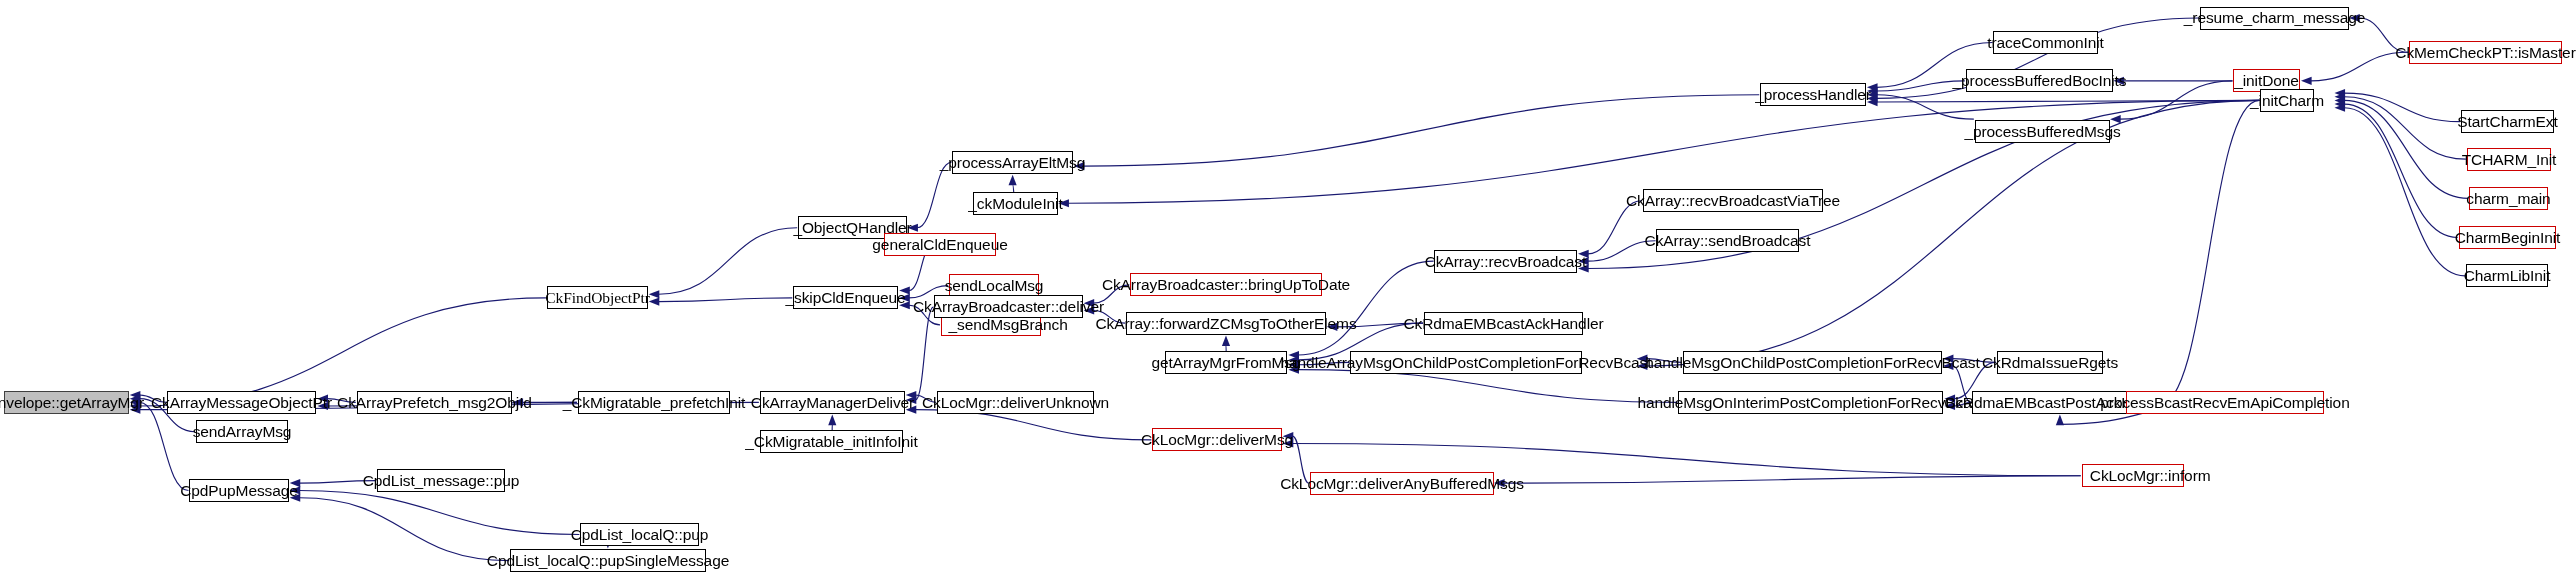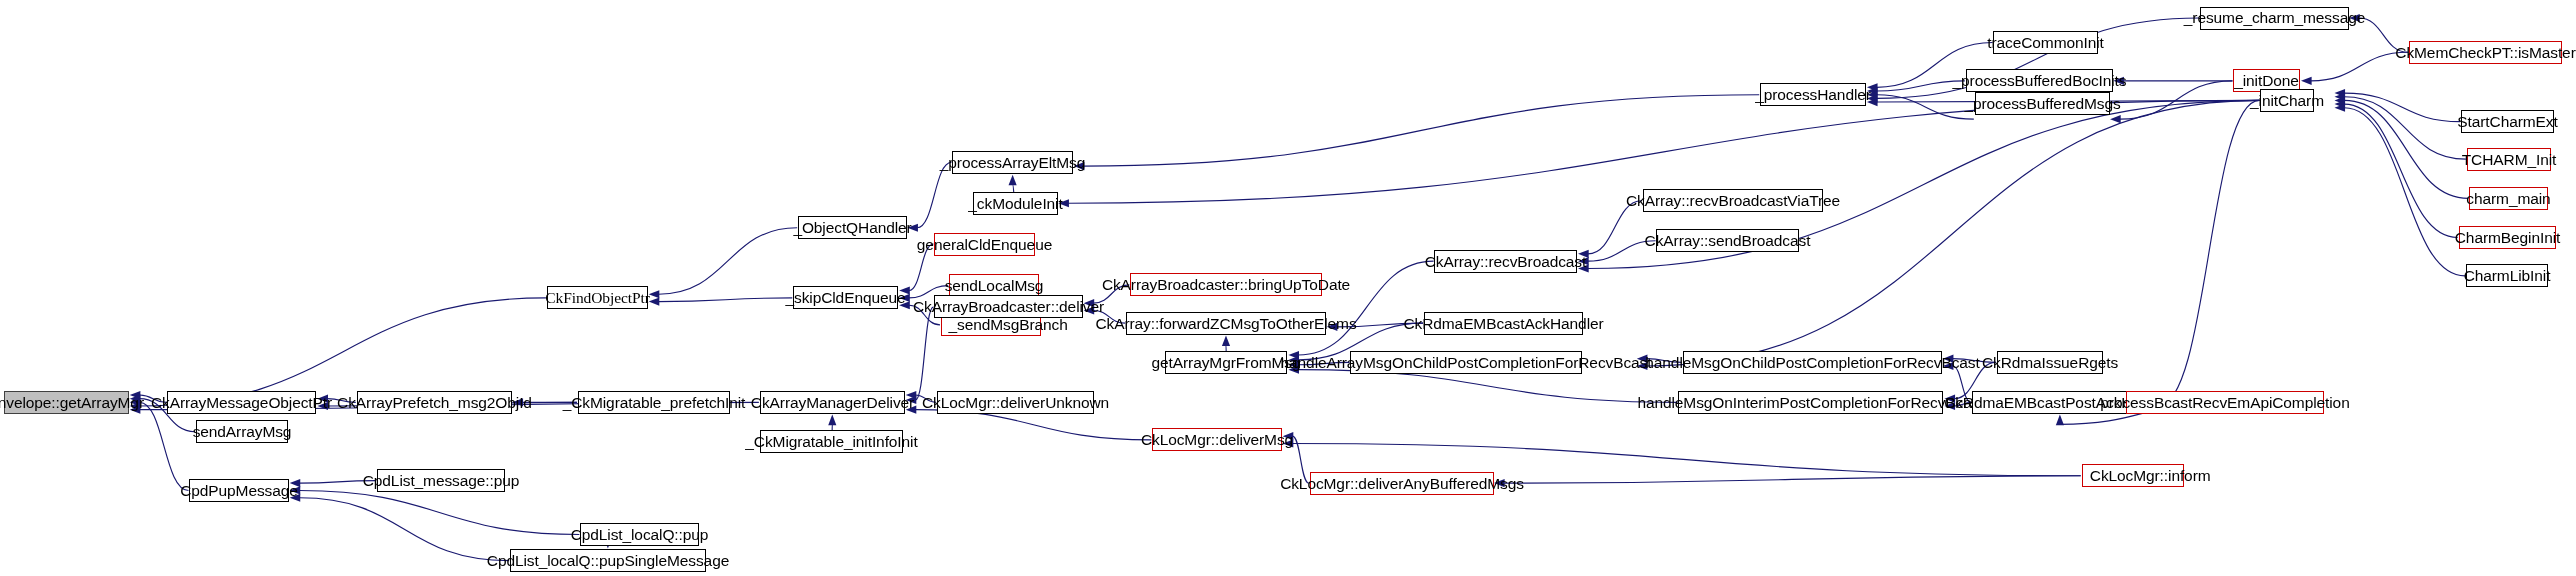--- a/index.html
+++ b/index.html
@@ -205,21 +205,21 @@
       </div>
       <div class="node" style="left: 547px; top: 286px; width: 101px; font-family: Liberation Serif, serif;">
         <span>CkFindObjectPtr</span>
       </div>
       <div class="node" style="left: 798px; top: 216px; width: 109px;">
         <span>_ObjectQHandler</span>
       </div>
       <div class="node" style="left: 793px; top: 286px; width: 105px;">
         <span>_skipCldEnqueue</span>
       </div>
-      <div class="node red" style="left: 934px; top: 233px; width: 101px;">
+      <div class="node red" style="left: 884px; top: 233px; width: 112px;">
         <span>generalCldEnqueue</span>
       </div>
       <div class="node red" style="left: 949px; top: 274px; width: 90px;">
         <span>sendLocalMsg</span>
       </div>
       <div class="node red" style="left: 941px; top: 313px; width: 100px; padding-left: 40px;">
         <span>_sendMsgBranch</span>
       </div>
       <div class="node" style="left: 760px; top: 391px; width: 145px;">
         <span>CkArrayManagerDeliver</span>
@@ -289,21 +289,21 @@
       </div>
       <div class="node" style="left: 1760px; top: 83px; width: 106px;">
         <span>_processHandler</span>
       </div>
       <div class="node" style="left: 1993px; top: 31px; width: 105px;">
         <span>traceCommonInit</span>
       </div>
       <div class="node" style="left: 1966px; top: 69px; width: 147px;">
         <span>_processBufferedBocInits</span>
       </div>
-      <div class="node" style="left: 1975px; top: 92px; width: 135px;">
+      <div class="node" style="left: 1975px; top: 120px; width: 135px;">
         <span>_processBufferedMsgs</span>
       </div>
       <div class="node" style="left: 2200px; top: 6.5px; width: 149px;">
         <span>_resume_charm_message</span>
       </div>
       <div class="node red" style="left: 2409px; top: 41px; width: 153px;">
         <span>CkMemCheckPT::isMaster</span>
       </div>
       <div class="node red" style="left: 2233px; top: 69px; width: 67px;">
         <span>_initDone</span>

